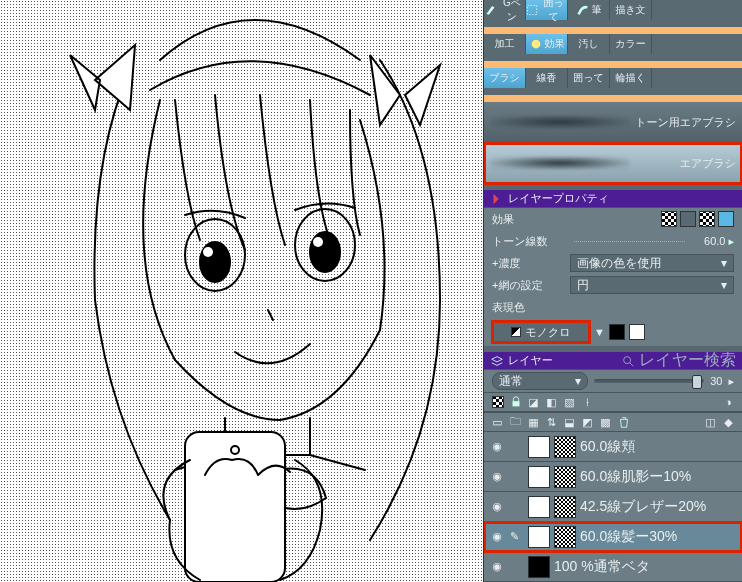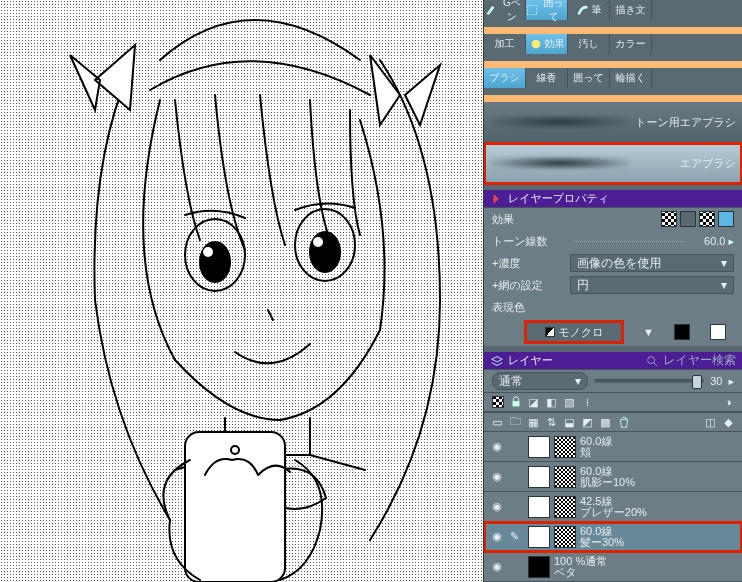--- a/index.html
+++ b/index.html
@@ -21,36 +21,36 @@
 .section { display:flex; align-items:center; height:18px; padding:0 6px; background:#4c1d95; border-bottom:1px solid #47545b; font-size:11px; gap:4px; }
 .prop-row { display:flex; align-items:center; height:22px; padding:0 8px; font-size:11px; }
 .prop-row .label { width:78px; color:#e8eef0; }
 .prop-row .sep { flex:1; height:1px; border-bottom:1px dotted rgba(255,255,255,.35); margin:0 4px; }
 .prop-row .val { text-align:right; min-width:36px; }
 .dropdown { flex:1; height:18px; background:#5a6a72; border:1px solid #47545b; display:flex; align-items:center; justify-content:space-between; padding:0 6px; font-size:12px; }
 .swatches { display:flex; gap:3px; margin-left:auto; }
 .swatch { width:16px; height:16px; border:1px solid #2a3338; }
 .swatch.black{background:#000;} .swatch.white{background:#fff;} .swatch.tone{background:repeating-conic-gradient(#000 0 25%,#fff 0 50%) 0/6px 6px;}
 .swatch.blue{background:#5bb7e3;}
-.monorow { display:flex; align-items:center; justify-content:flex-end; height:28px; padding:0 16px; gap:20px; }
+.monorow { display:flex; align-items:center; height:28px; padding:0 8px; gap:4px; }
 .mono-dd { width:98px; height:22px; display:flex; align-items:center; justify-content:center; gap:4px; background:#5a6a72; outline:3px solid #d20; outline-offset:-2px; cursor:pointer; }
 .mono-dd .tri{width:10px;height:10px;border:1px solid #333; background:linear-gradient(135deg,#000 50%,#fff 50%);}
 .layersec .section { justify-content:flex-start; }
 .blendrow { display:flex; align-items:center; height:22px; padding:0 8px; gap:6px; }
 .blendrow .dropdown { flex:0 0 96px;border-radius:8px; }
 .layeropts { display:flex; align-items:center; height:20px; padding:0 6px; gap:3px; border-top:1px solid #47545b; border-bottom:1px solid #47545b; }
 .ico { width:15px; height:15px; display:flex; align-items:center; justify-content:center; cursor:pointer; }
 .ico svg{width:14px;height:14px;}
 .layerlist { flex:1; overflow:hidden; }
 .layer { display:flex; align-items:center; height:30px; border-bottom:1px solid #47545b; padding:0 4px; gap:4px; }
 .layer.sel { outline:3px solid #d20; outline-offset:-2px; background:rgba(91,183,227,.22); }
 .eye { width:18px; text-align:center; cursor:pointer; }
 .thumb { width:22px; height:22px; border:1px solid #2a3338; background:#fff; }
 .thumb.tone{background:repeating-conic-gradient(#000 0 25%,#fff 0 50%) 0/4px 4px;}
-.lmeta { display:flex; flex-direction:column; font-size:11px; line-height:11px; }
+.lmeta { display:flex; font-size:14px; line-height:11px; }
 .slider { flex:1; height:4px; background:linear-gradient(#3f4f56,#54646c); border-radius:2px; position:relative; }
 .slider::after{content:'';position:absolute;right:2px;top:-4px;width:8px;height:12px;background:#c8d4da;border:1px solid #2a3338;border-radius:2px;}
 </style>
 </head>
 <body>
 
 <div class="canvas">
 <svg width="484" height="582" viewBox="0 0 484 582">
 
   <g stroke="#000" stroke-width="2" fill="none" stroke-linecap="round">
@@ -211,21 +211,21 @@
     <div class="section">
       <svg width="14" height="14" viewBox="0 0 16 16">
           <path d="M2 6 L8 3 L14 6 L8 9 Z M2 10 L8 13 L14 10" fill="none" stroke="#cfe"></path>
         </svg>
       <span>レイヤー</span>
       <div style="flex:1"></div>
       <svg width="14" height="14" viewBox="0 0 16 16">
           <circle cx="7" cy="7" r="4" fill="none" stroke="#9ab"></circle>
           <path d="M10 10 L14 14" stroke="#9ab"></path>
         </svg>
-      <span style="font-size:12px;color:#9ab">レイヤー検索</span>
+      <span style="font-size:16px;color:#9ab">レイヤー検索</span>
     </div>
     <div class="blendrow">
       <div class="dropdown">
         <span>通常</span>
           <span>▾</span>
       </div>
       <div class="slider"></div>
       <span>30</span>
       <span>▸</span>
     </div>

